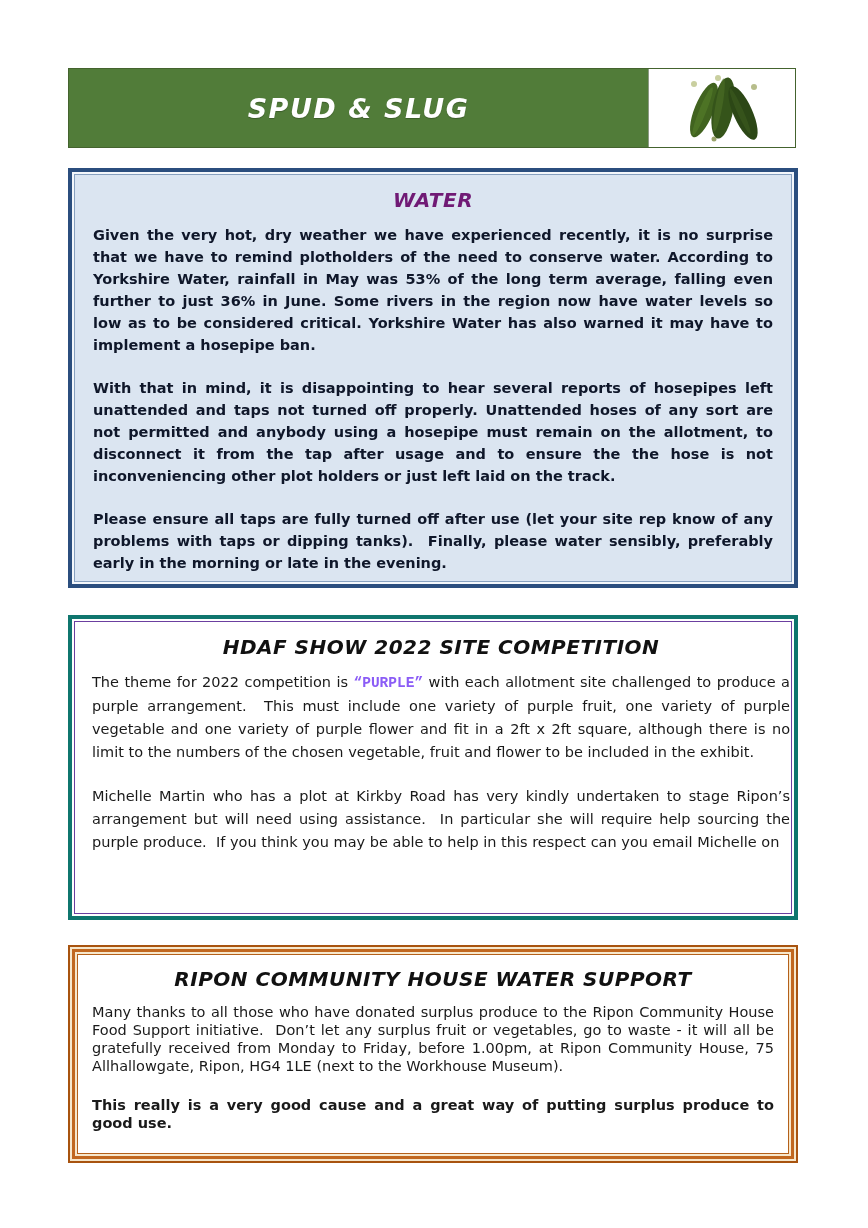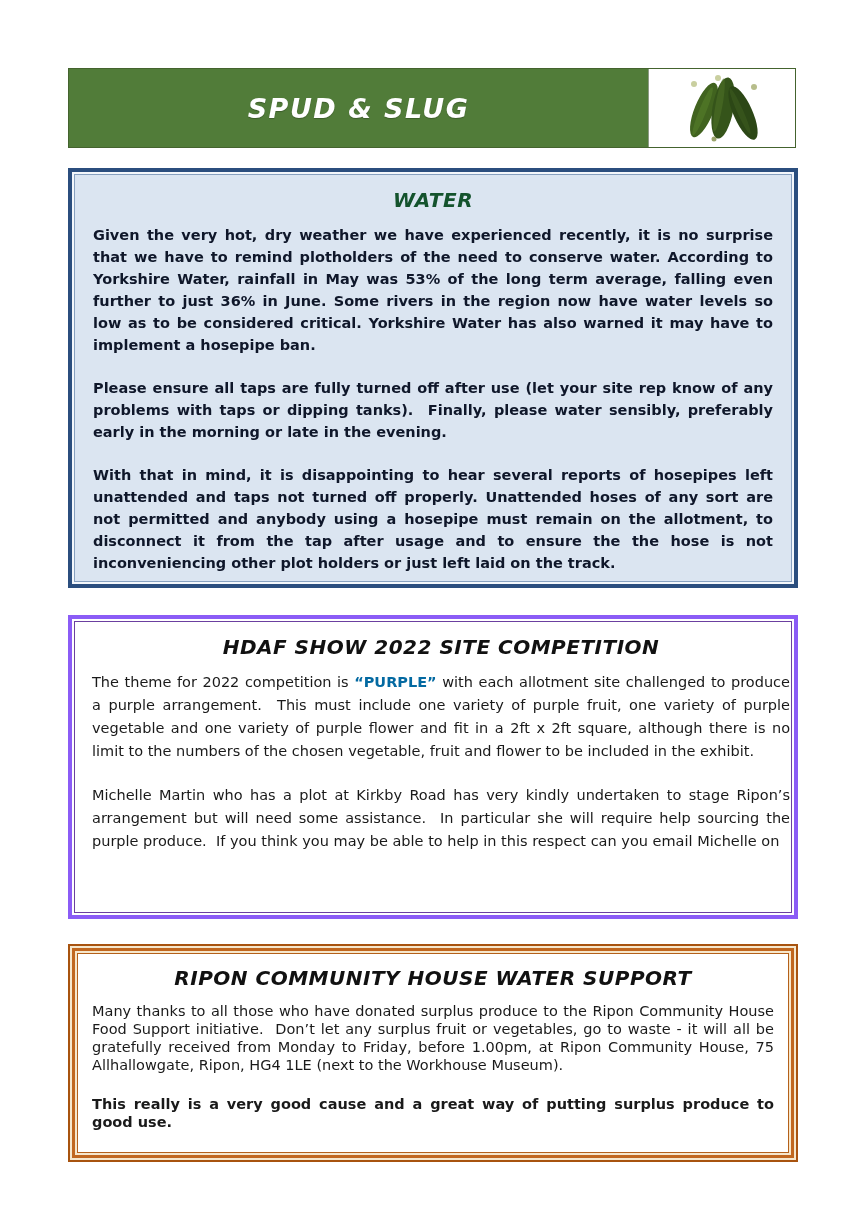--- a/index.html
+++ b/index.html
@@ -54,34 +54,34 @@
 
   
   .box-water {
     min-height: 390px;
     background: #dbe5f1;
     border: 4px solid #2b4e7e;
     box-shadow: inset 0 0 0 2px #f4f7fb, inset 0 0 0 3px #87a0bf;
     padding: 12px 21px 10px 21px;
     margin-bottom: 27px;
   }
-  .box-water .article-title { color: #14532d; }
+  .box-water .article-title { color: #701a75; }
   .box-water p { color: #0f172a; font-weight: bold; line-height: 22px; }
 
   
   .box-hdaf {
     min-height: 296px;
     background: #ffffff;
-    border: 4px solid #8b5cf6;
+    border: 4px solid #0f766e;
     box-shadow: inset 0 0 0 2px #ffffff, inset 0 0 0 3px #6b3fa0;
     padding: 12px 4px 12px 20px;
     margin-bottom: 25px;
   }
   .box-hdaf p { line-height: 23px; }
-  .purple-accent { color: #0369a1; font-weight: bold; }
+  .purple-accent { color: #8b5cf6; font-weight: bold; font-family: Liberation Mono, monospace; }
   .gap-after { margin-bottom: 50px !important; }
   sup.ord { font-size: 0.62em; vertical-align: super; line-height: 0; }
 
   
   .box-ripon {
     min-height: 218px;
     background: #ffffff;
     border: 2px solid #a8530f;
     box-shadow: inset 0 0 0 2px #f6e7cc,
                 inset 0 0 0 5px #c1671f,
@@ -114,28 +114,28 @@
         <circle cx="69" cy="9" r="3" fill="#c9cf9f"></circle>
         <circle cx="105" cy="18" r="3" fill="#b7bd8b"></circle>
         <circle cx="65" cy="70" r="2.5" fill="#9aa36b"></circle>
       </svg>
     </div>
   </div>
 
   <div class="article box-water">
     <div class="article-title">WATER</div>
     <p>Given the very hot, dry weather we have experienced recently, it is no surprise that we have to remind plotholders of the need to conserve water. According to Yorkshire Water, rainfall in May was 53% of the long term average, falling even further to just 36% in June. Some rivers in the region now have water levels so low as to be considered critical. Yorkshire Water has also warned it may have to implement a hosepipe ban.</p>
+    <p>With that in mind, it is disappointing to hear several reports of hosepipes left unattended and taps not turned off properly. Unattended hoses of any sort are not permitted and anybody using a hosepipe must remain on the allotment, to disconnect it from the tap after usage and to ensure the the hose is not inconveniencing other plot holders or just left laid on the track.</p>
     <p>Please ensure all taps are fully turned off after use (let your site rep know of any problems with taps or dipping tanks).  Finally, please water sensibly, preferably early in the morning or late in the evening.</p>
-    <p>With that in mind, it is disappointing to hear several reports of hosepipes left unattended and taps not turned off properly. Unattended hoses of any sort are not permitted and anybody using a hosepipe must remain on the allotment, to disconnect it from the tap after usage and to ensure the the hose is not inconveniencing other plot holders or just left laid on the track.</p>
   </div>
 
   <div class="article box-hdaf">
     <div class="article-title">HDAF SHOW 2022 SITE COMPETITION</div>
     <p><span>The theme for 2022 competition is </span><span class="purple-accent">“PURPLE”</span><span> with each allotment site challenged to produce a purple arrangement.  This must include one variety of purple fruit, one variety of purple vegetable and one variety of purple flower and fit in a 2ft x 2ft square, although there is no limit to the numbers of the chosen vegetable, fruit and flower to be included in the exhibit.</span></p>
-    <p class="gap-after">Michelle Martin who has a plot at Kirkby Road has very kindly undertaken to stage Ripon’s arrangement but will need some assistance.  In particular she will require help sourcing the purple produce.  If you think you may be able to help in this respect can you email Michelle on</p>
+    <p class="gap-after">Michelle Martin who has a plot at Kirkby Road has very kindly undertaken to stage Ripon’s arrangement but will need using assistance.  In particular she will require help sourcing the purple produce.  If you think you may be able to help in this respect can you email Michelle on</p>
   </div>
 
   <div class="article box-ripon">
     <div class="article-title">RIPON COMMUNITY HOUSE WATER SUPPORT</div>
     <p>Many thanks to all those who have donated surplus produce to the Ripon Community House Food Support initiative.  Don’t let any surplus fruit or vegetables, go to waste - it will all be gratefully received from Monday to Friday, before 1.00pm, at Ripon Community House, 75 Allhallowgate, Ripon, HG4 1LE (next to the Workhouse Museum).</p>
     <p class="bold-line">This really is a very good cause and a great way of putting surplus produce to good use.</p>
   </div>
 
 </div>
 

